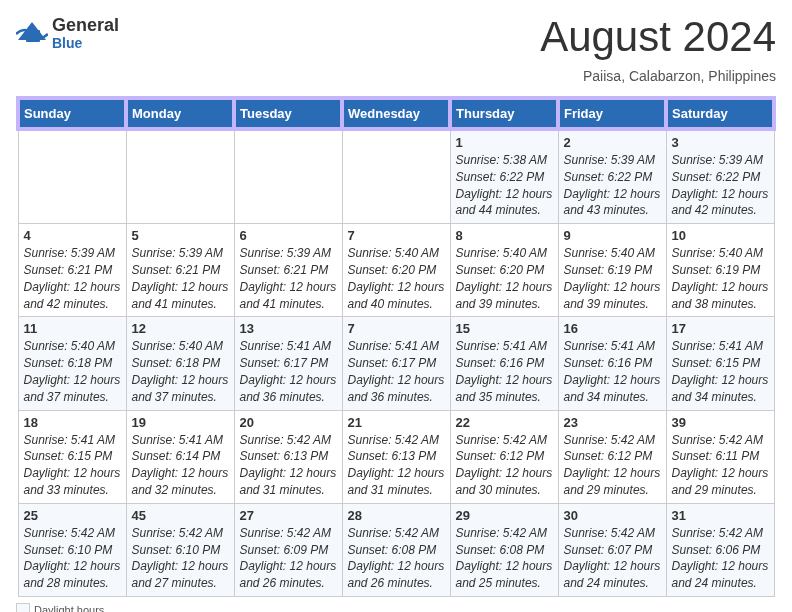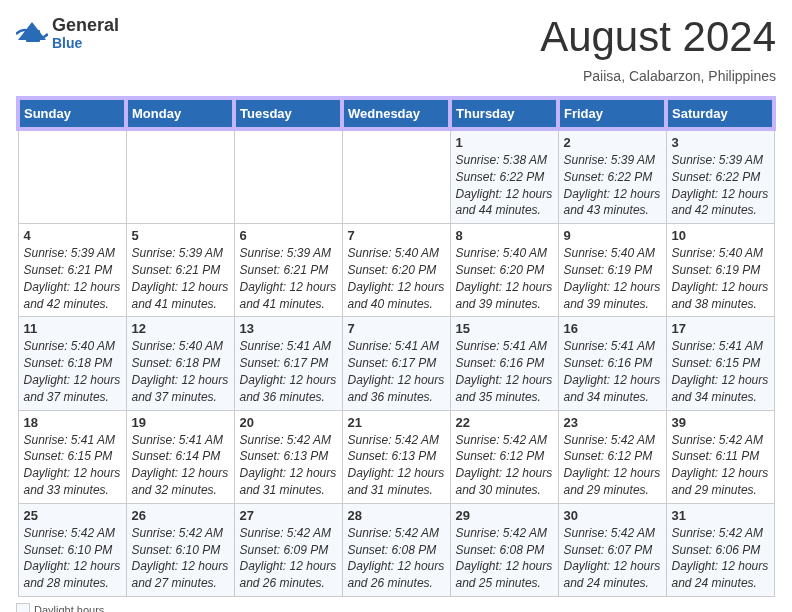--- a/index.html
+++ b/index.html
@@ -330,21 +330,21 @@
       </tr>
       <tr>
         <td>
           <span class="day-num">25</span>
           <div class="day-info" style="white-space: pre-line;">Sunrise: 5:42 AM
 Sunset: 6:10 PM
 Daylight: 12 hours
 and 28 minutes.</div>
         </td>
         <td>
-          <span class="day-num">26</span>
+          <span class="day-num">45</span>
           <div class="day-info" style="white-space: pre-line;">Sunrise: 5:42 AM
 Sunset: 6:10 PM
 Daylight: 12 hours
 and 27 minutes.</div>
         </td>
         <td>
           <span class="day-num">27</span>
           <div class="day-info" style="white-space: pre-line;">Sunrise: 5:42 AM
 Sunset: 6:09 PM
 Daylight: 12 hours

